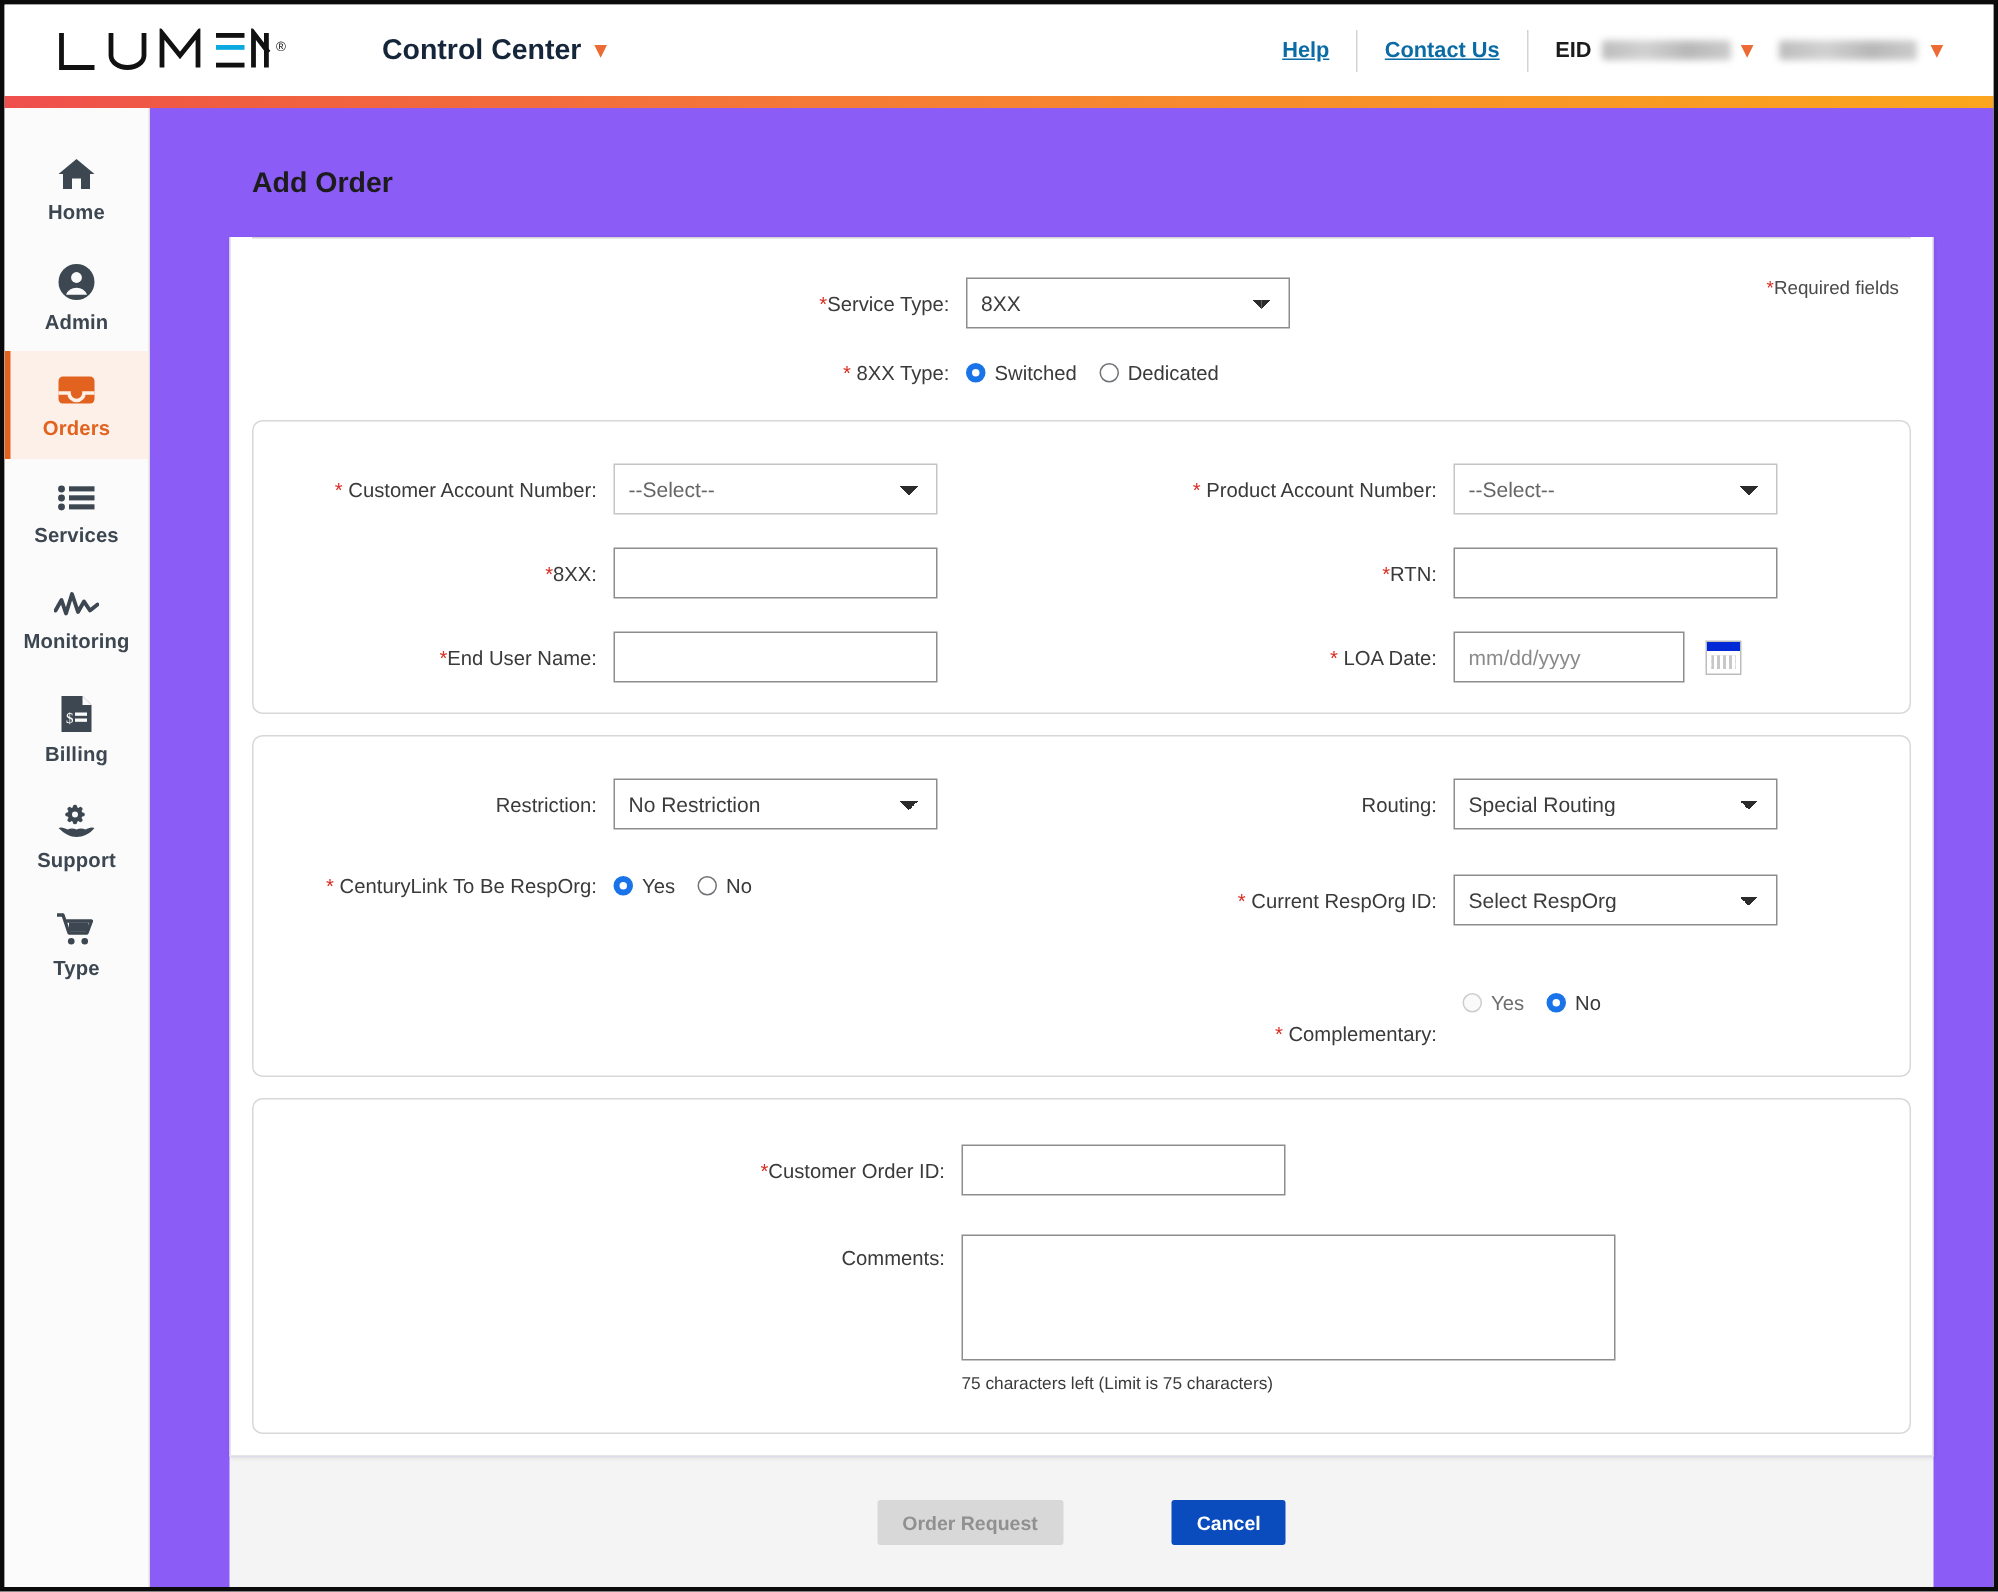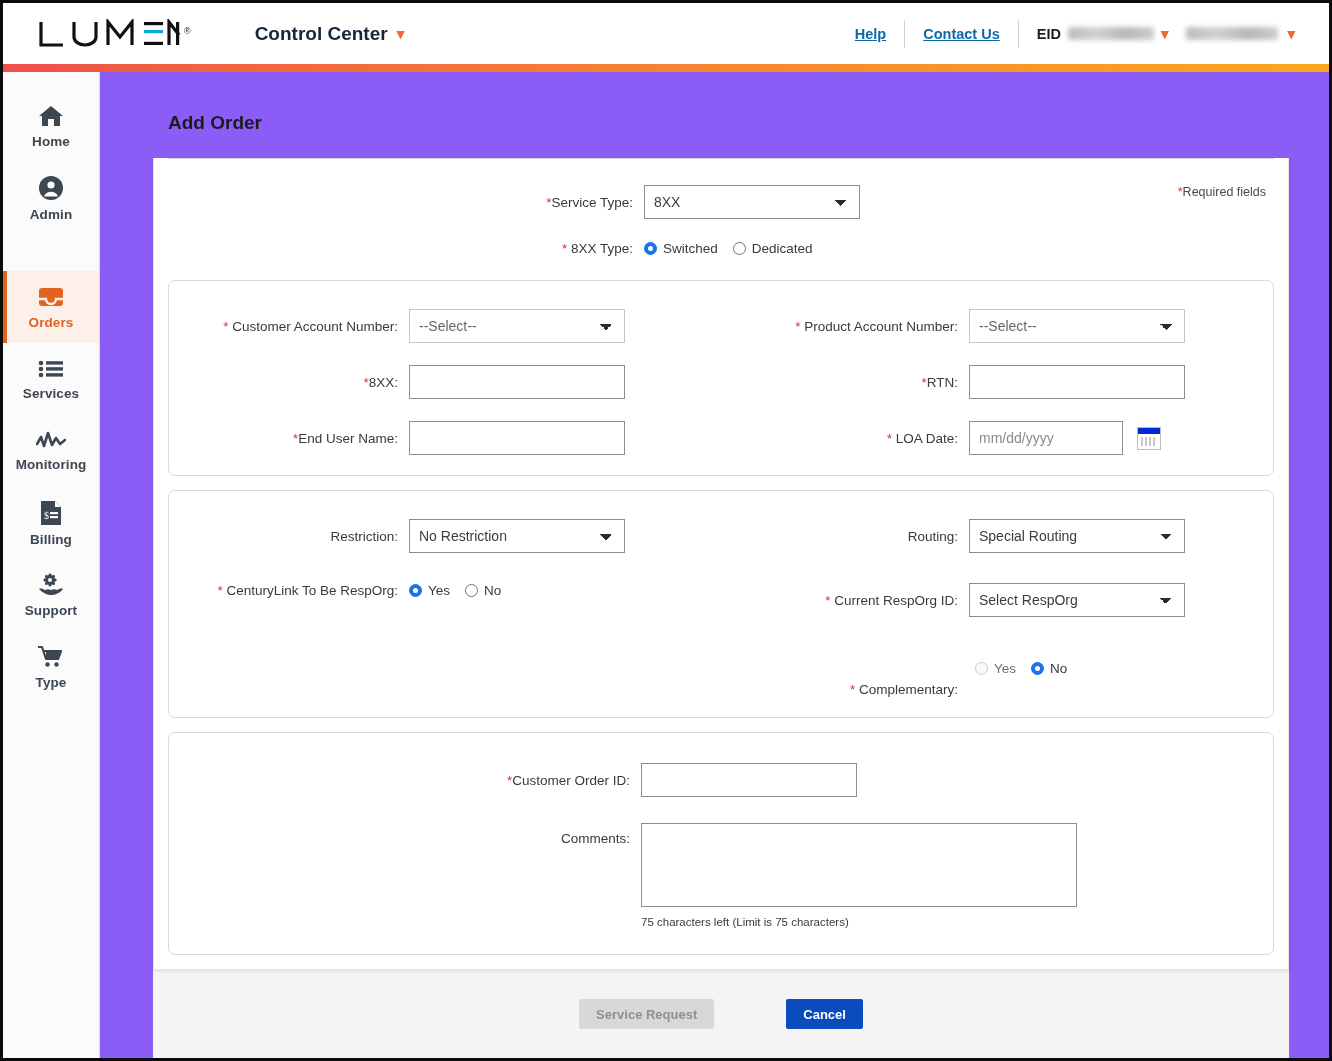--- a/index.html
+++ b/index.html
@@ -64,21 +64,21 @@
     background:#fbfbfb; border-right:1px solid #dcdcdc;
     padding-top:18px;
   }
   .nav-item {
     position:relative; height:72px;
     display:flex; flex-direction:column; align-items:center; justify-content:center;
     gap:6px; cursor:pointer; color:#3d4751;
   }
   .nav-item .lbl { font-size:13.5px; font-weight:bold; letter-spacing:.1px; }
   .nav-item svg { display:block; }
-  .nav-item.active { background:#fdf0e8; color:#e1631f;margin-top:37px; }
+  .nav-item.active { background:#fdf0e8; color:#e1631f; }
   .nav-item.active::before {
     content:""; position:absolute; left:0; top:0; bottom:0; width:4px; background:#e1631f;
   }
 
   
   .main {
     position:absolute; left:97px; right:0; top:69px; bottom:0;
     background:#8b5cf6; overflow:hidden;
   }
   .page-title {
@@ -498,18 +498,18 @@
           <div class="lab" style="width:472px; padding-top:8px;">Comments:</div>
           <div>
             <textarea class="inp" style="width: 436px; height: 84px; padding: 6px 9px; resize: none;"></textarea>
             <div class="charcount">75 characters left (Limit is 75 characters)</div>
           </div>
         </div>
       </fieldset>
     </div>
 
     <div class="footer">
-      <button class="btn btn-disabled">Service Request</button>
+      <button class="btn btn-disabled">Order Request</button>
       <button class="btn btn-primary">Cancel</button>
     </div>
 
   </div>
 </div>
 
 </body></html>

